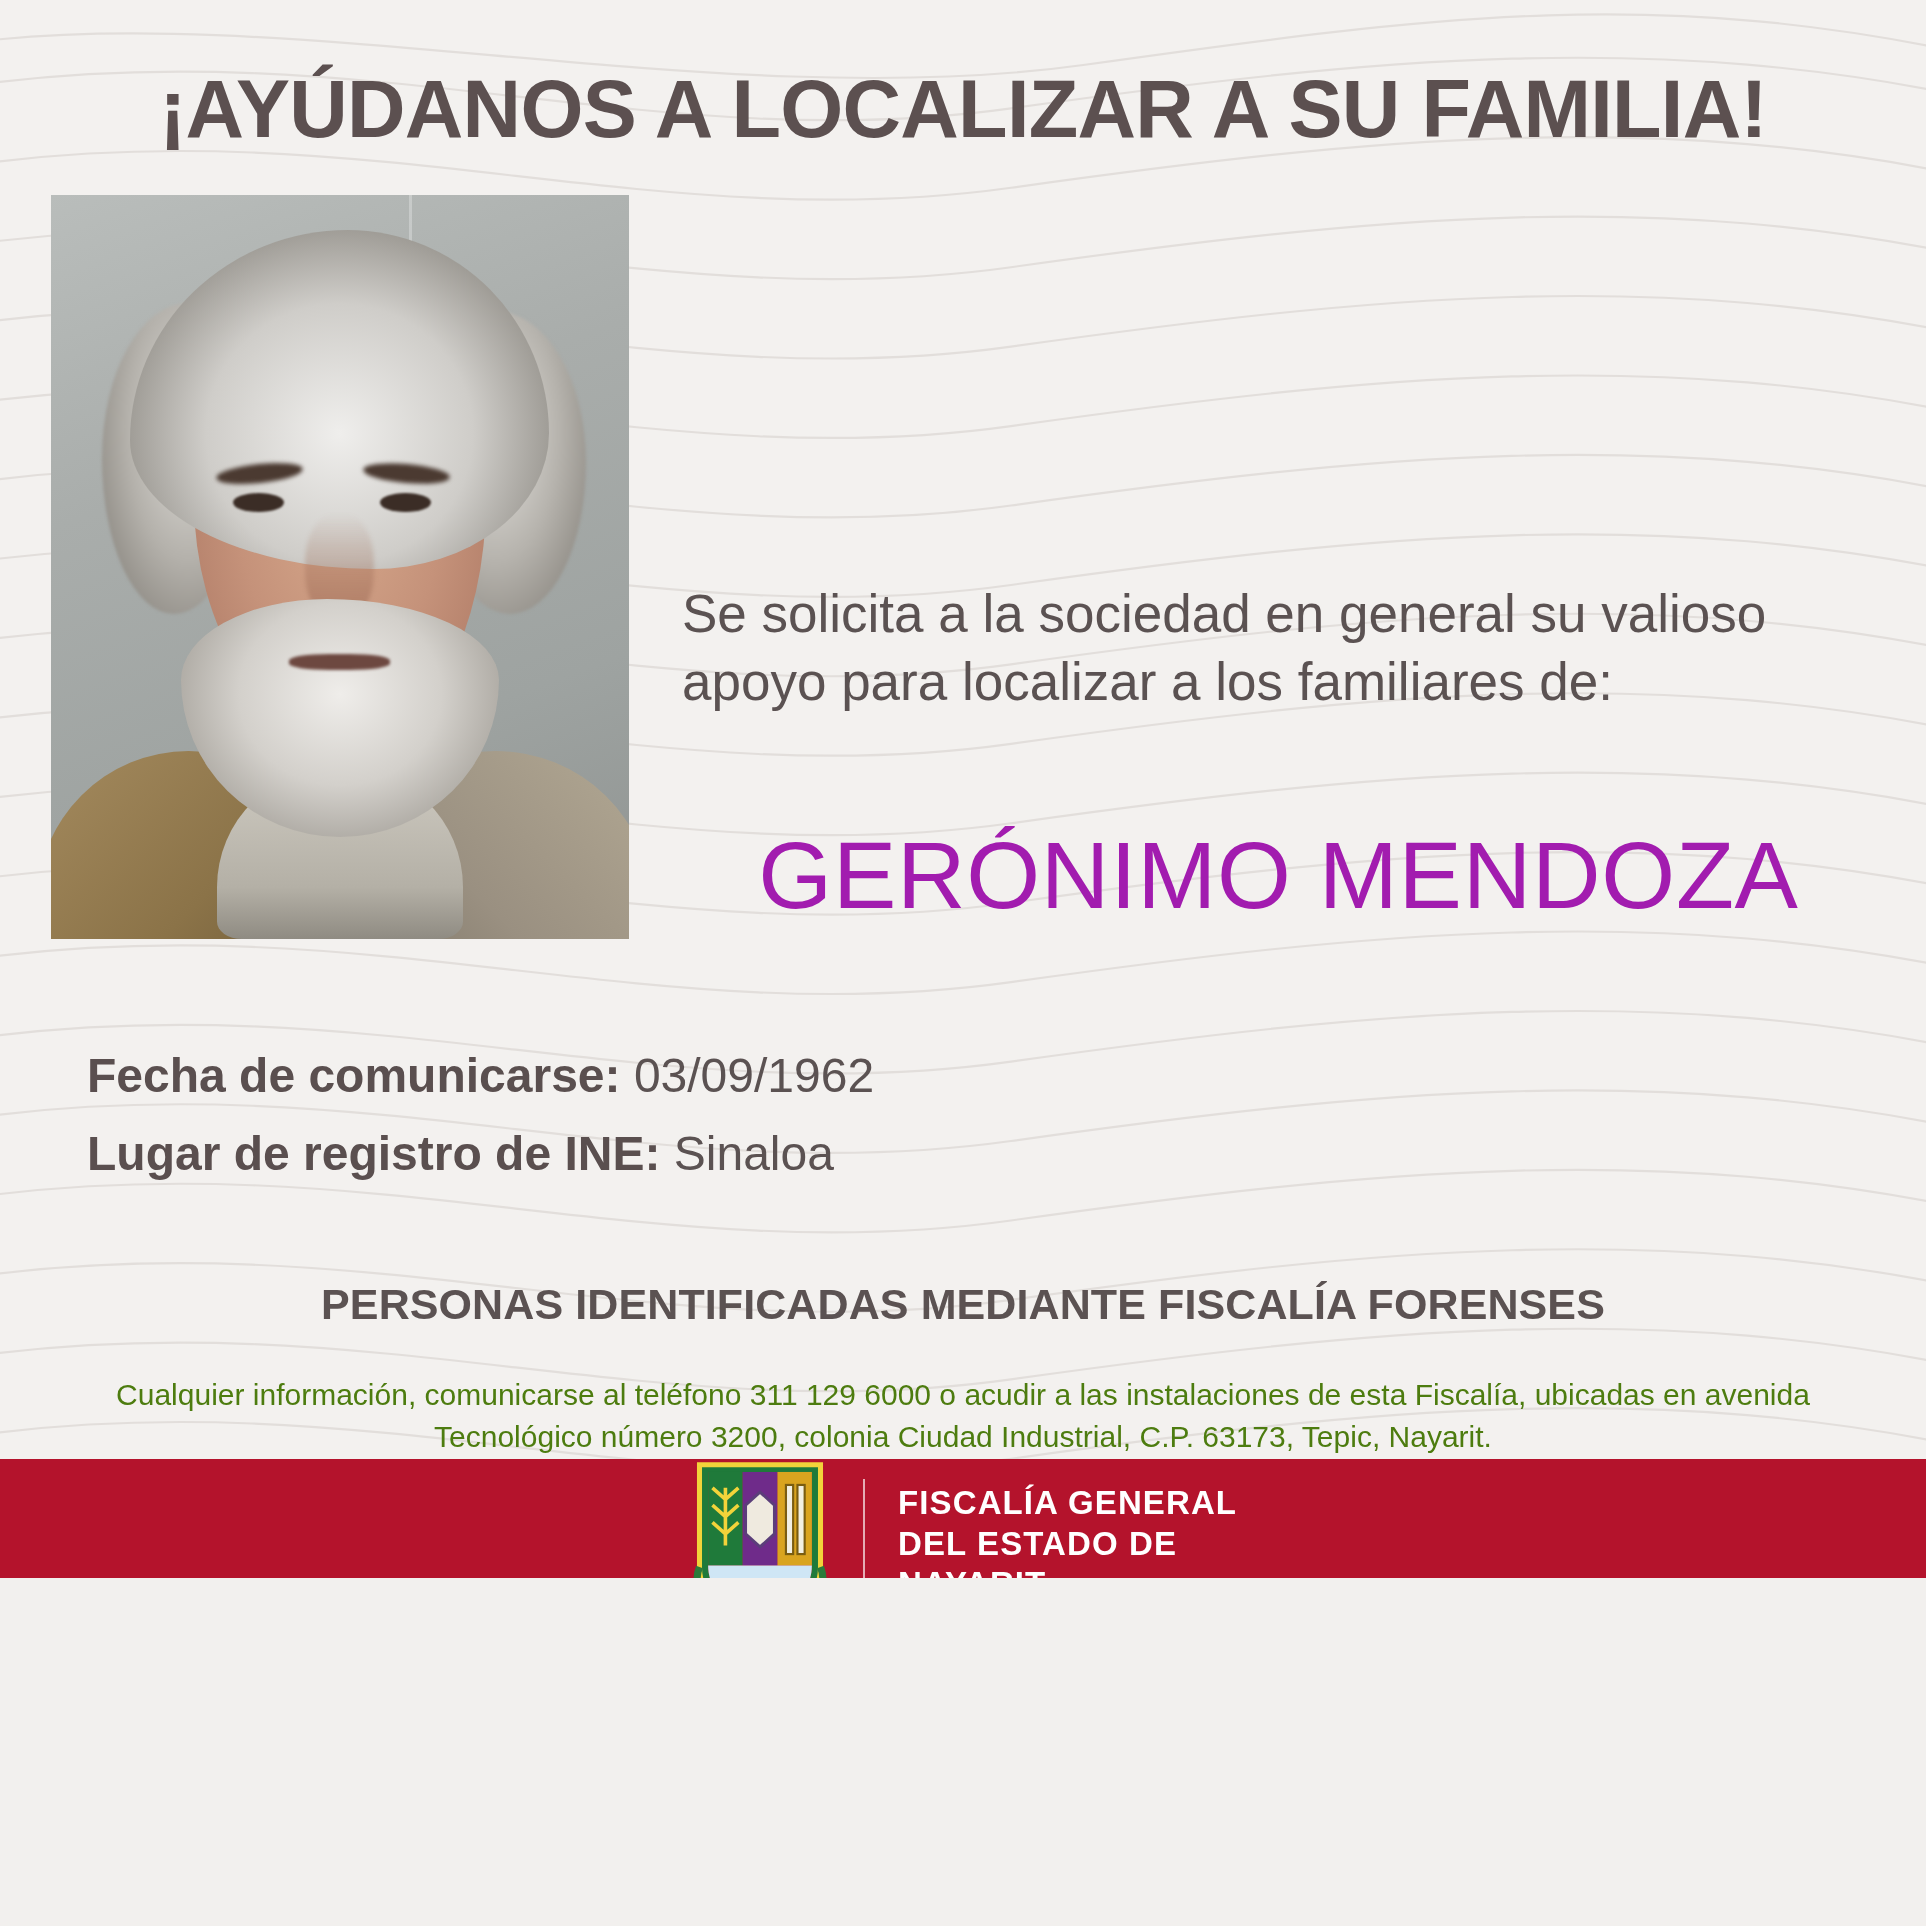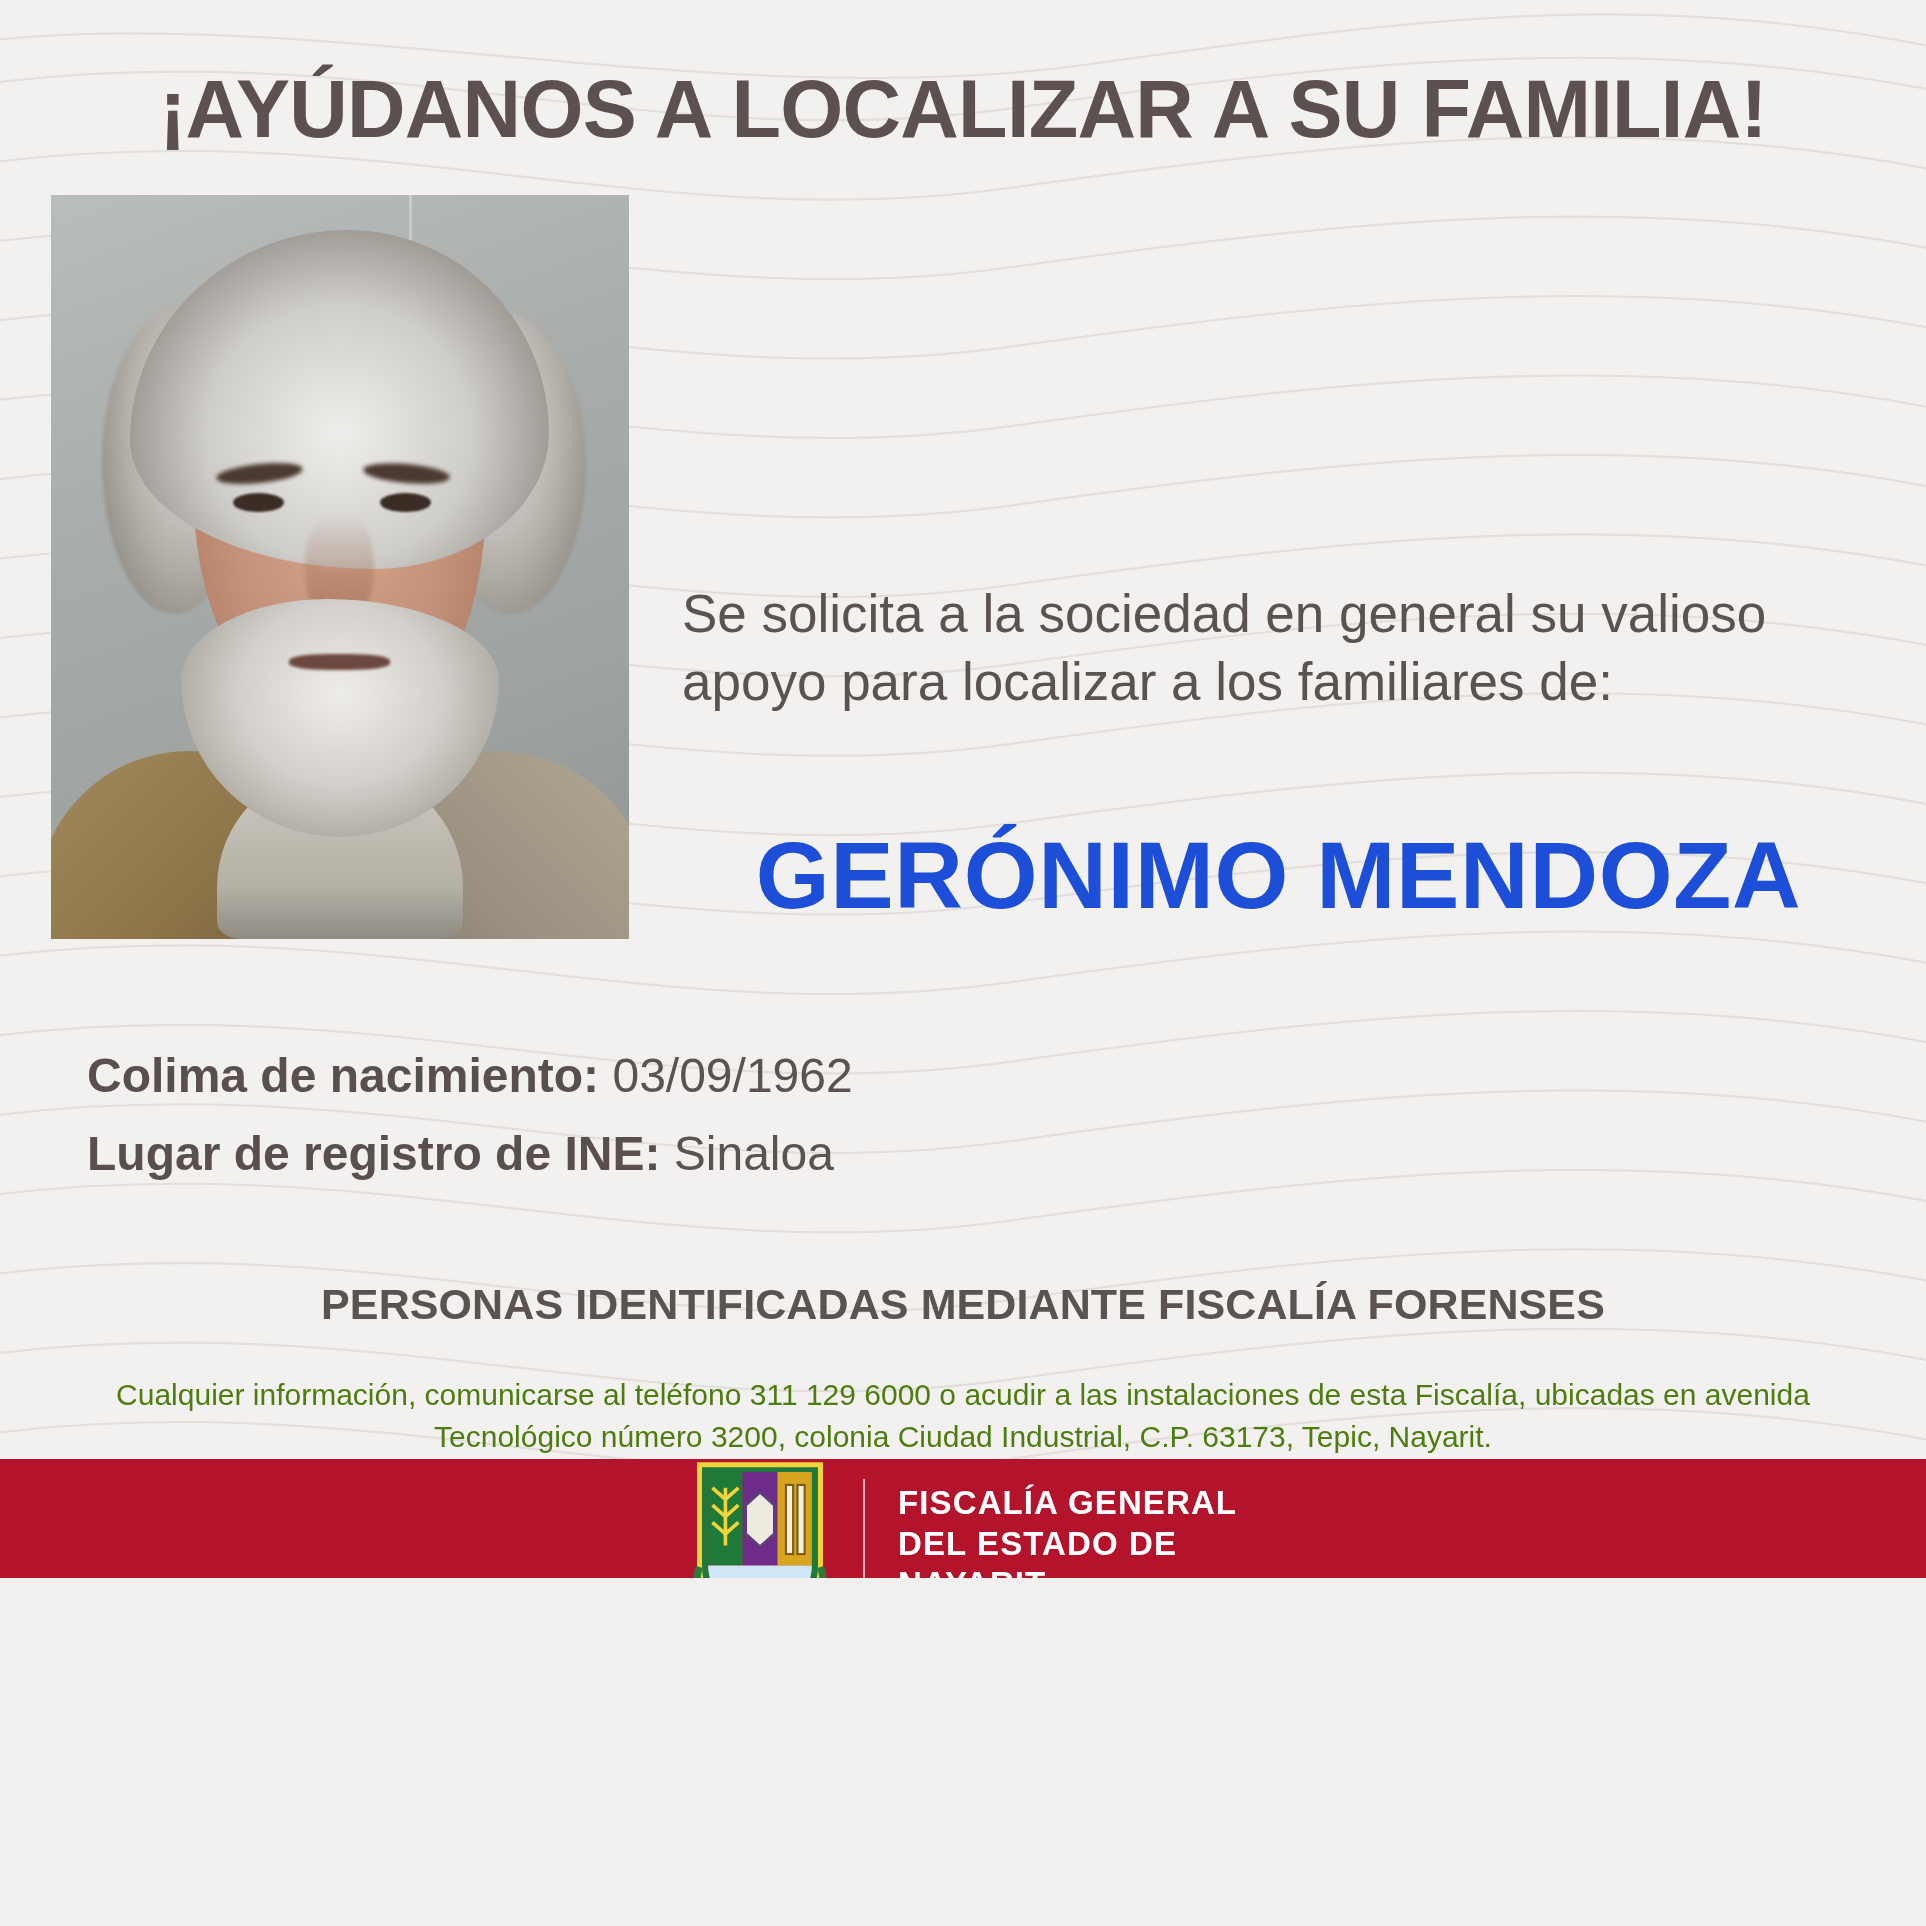--- a/index.html
+++ b/index.html
@@ -217,22 +217,22 @@
     font-size: 53px;
     line-height: 1.28;
     color: #5b5252;
     font-weight: 400;
   }
 
   .person-name {
     margin-top: 95px;
     text-align: center;
     font-size: 95px;
-    font-weight: bold;
-    color: #1d4ed8;
+    font-weight: normal;
+    color: #a21caf;
     line-height: 1.35;
     letter-spacing: 0.7px;
   }
 
   .details {
     margin-top: 98px;
     padding-left: 36px;
     font-size: 48px;
     color: #5b5252;
     line-height: 1.62;
@@ -354,21 +354,21 @@
 
       <div class="right-col">
         <div class="intro">Se solicita a la sociedad en general su valioso apoyo para localizar a los familiares de:</div>
         <div class="person-name">GERÓNIMO MENDOZA</div>
       </div>
 
     </div>
 
     <div class="details">
       <div class="row">
-        <span class="label">Colima de nacimiento:</span>
+        <span class="label">Fecha de comunicarse:</span>
         <span class="value">03/09/1962</span>
       </div>
       <div class="row">
         <span class="label">Lugar de registro de INE:</span>
         <span class="value">Sinaloa</span>
       </div>
     </div>
 
     <div class="forensic">PERSONAS IDENTIFICADAS MEDIANTE FISCALÍA FORENSES</div>
 

